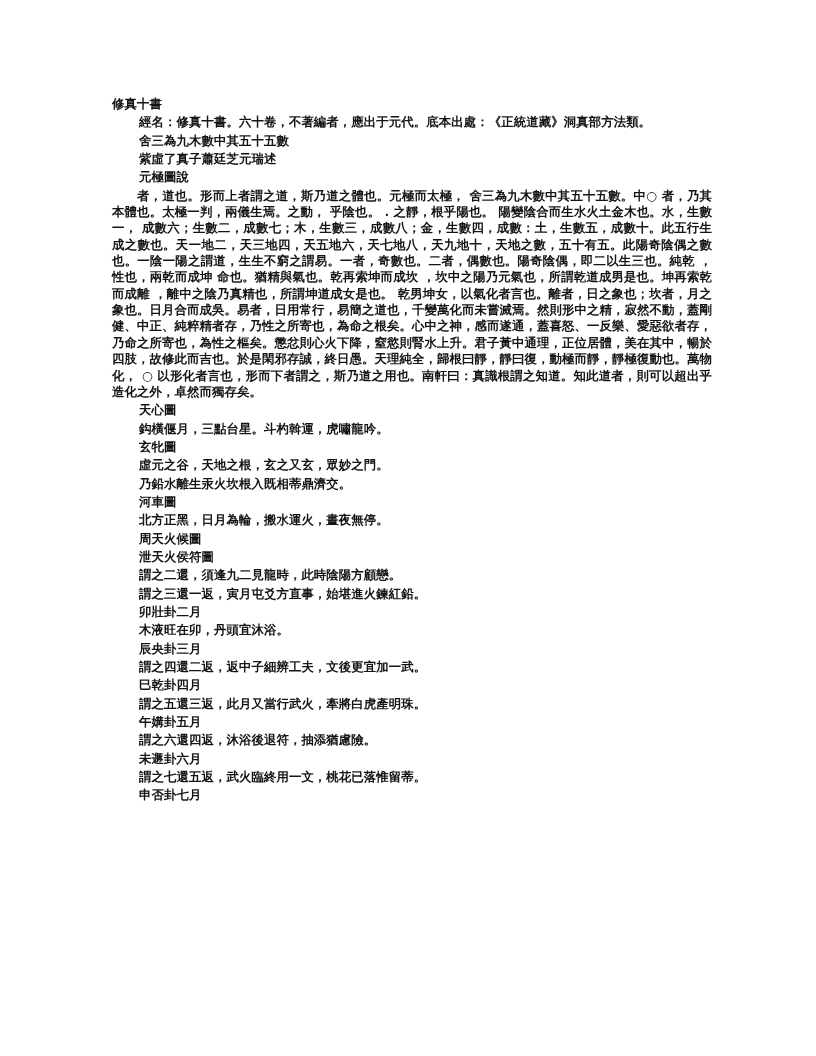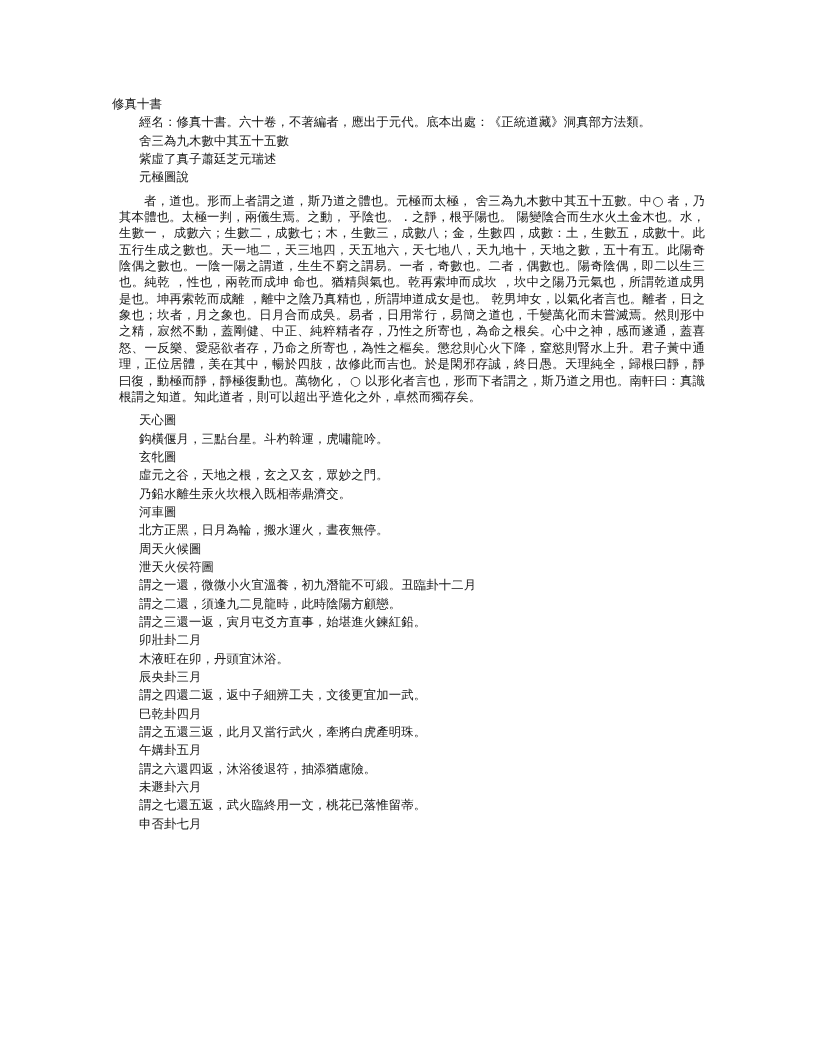--- a/index.html
+++ b/index.html
@@ -14,20 +14,21 @@
     color: #000000;
     overflow: hidden;
   }
   .page {
     position: relative;
     width: 816px;
     height: 1056px;
     box-sizing: border-box;
     padding: 96px 104px 96px 112px;
     background: #ffffff;
+    font-weight: bold;
   }
   .doc-body {
     font-size: 12.4px;
     line-height: 16.35px;
     text-align: justify;
     text-justify: inter-ideograph;
     letter-spacing: 0.1px;
     color: #141414;
   }
   
@@ -35,21 +36,21 @@
     margin: 0;
     text-indent: 0;
   }
   
   .indent2 {
     margin: 2px;
     padding-left: 25px;
   }
   
   .flow {
-    margin: 7px;
+    margin: 0;
     text-indent: 25px;
     text-align: justify;
     text-justify: inter-ideograph;
   }
 </style>
 </head>
 <body>
 
 <div class="page">
   <div class="doc-body">
@@ -71,21 +72,20 @@
 
     <div class="indent2">乃鉛水離生汞火坎根入既相蒂鼎濟交。</div>
 
     <div class="indent2">河車圖</div>
     <div class="indent2">北方正黑，日月為輪，搬水運火，晝夜無停。</div>
 
     <div class="indent2">周天火候圖</div>
 
     <div class="indent2">泄天火侯符圖</div>
 
-    <div class="indent2">謂之一還，微微小火宜溫養，初九潛龍不可緞。丑臨卦十二月</div>
 
     <div class="indent2">謂之二還，須逢九二見龍時，此時陰陽方顧戀。</div>
 
     <div class="indent2">謂之三還一返，寅月屯爻方直事，始堪進火鍊紅鉛。</div>
 
     <div class="indent2">卯壯卦二月</div>
     <div class="indent2">木液旺在卯，丹頭宜沐浴。</div>
 
     <div class="indent2">辰央卦三月</div>
     <div class="indent2">謂之四還二返，返中子細辨工夫，文後更宜加一武。</div>

